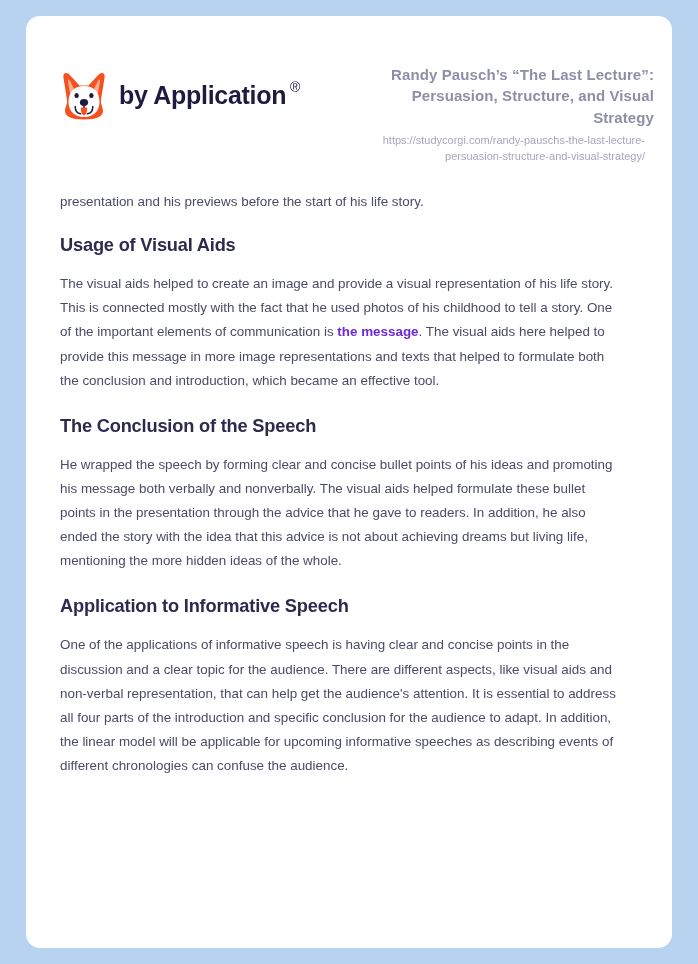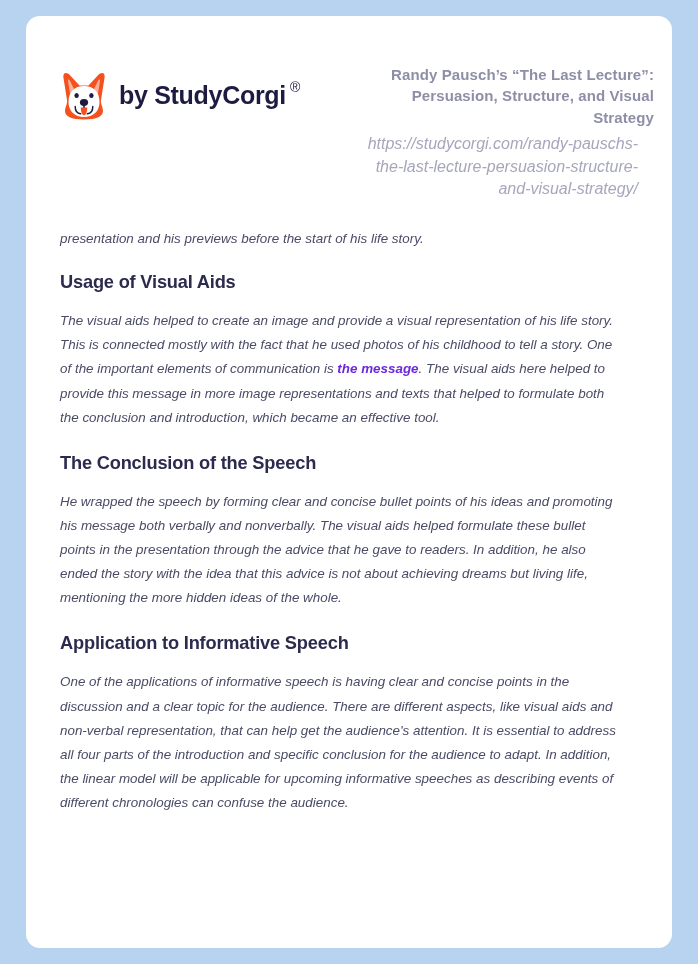--- a/index.html
+++ b/index.html
@@ -65,37 +65,35 @@
   }
   .doc-title {
     font-size: 15px;
     font-weight: bold;
     color: #8e8fa6;
     line-height: 1.42;
     letter-spacing: 0.1px;
     margin: 0;
   }
   .doc-url {
-    font-size: 16px;
+    font-size: 11px;
     color: #a6a7bb;
     line-height: 1.42;
-    margin: 5px 16px 0 0;
+    margin: 5px 9px 0 0;
     word-break: break-word;
-    font-style: italic;
   }
   .doc-body {
     padding: 26px 44px 0 34px;
   }
   .doc-body p {
     font-size: 13.4px;
     line-height: 1.80;
     color: #4a4b66;
     margin: 0 8px 22px 0;
     letter-spacing: 0.01px;
-    font-style: italic;
   }
   .doc-body p:first-child {
     margin-bottom: 20px;
   }
   .doc-body h2 {
     font-size: 19px;
     font-weight: bold;
     color: #2c2b4e;
     margin: 0 0 16px 0;
     letter-spacing: -0.2px;
@@ -125,21 +123,21 @@
         <path d="M24 16 C33.5 16 39.5 22 39.5 32 C39.5 41.5 33 47 24 47 C15 47 8.5 41.5 8.5 32 C8.5 22 14.5 16 24 16 Z" fill="#ffffff"></path>
         <ellipse cx="16.6" cy="25.5" rx="2.2" ry="2.6" fill="#1d1b40"></ellipse>
         <ellipse cx="31.4" cy="25.5" rx="2.2" ry="2.6" fill="#1d1b40"></ellipse>
         <ellipse cx="24" cy="32.5" rx="4.1" ry="3.4" fill="#1d1b40"></ellipse>
         <path d="M24 35.6 C24 39 24 42 24 43.6" stroke="#1d1b40" stroke-width="1.6" fill="none"></path>
         <path d="M20.8 37.5 C20.8 42.4 22.2 45.2 24 45.2 C25.8 45.2 27.2 42.4 27.2 37.5 Z" fill="#f4511e"></path>
         <path d="M15.2 36.4 C15.2 40.6 17.6 43.4 20.6 43.8" stroke="#1d1b40" stroke-width="1.5" fill="none" stroke-linecap="round"></path>
         <path d="M32.8 36.4 C32.8 40.6 30.4 43.4 27.4 43.8" stroke="#1d1b40" stroke-width="1.5" fill="none" stroke-linecap="round"></path>
       </svg>
       <div class="brand-word">
-        <span>by StudyCorgi</span>
+        <span>by Application</span>
         <span class="brand-reg">®</span>
       </div>
     </div>
 
     <div class="doc-meta">
       <p class="doc-title">Randy Pausch’s “The Last Lecture”: Persuasion, Structure, and Visual Strategy</p>
       <p class="doc-url">https://studycorgi.com/randy-pauschs-the-last-lecture-persuasion-structure-and-visual-strategy/</p>
     </div>
 
   </div>

